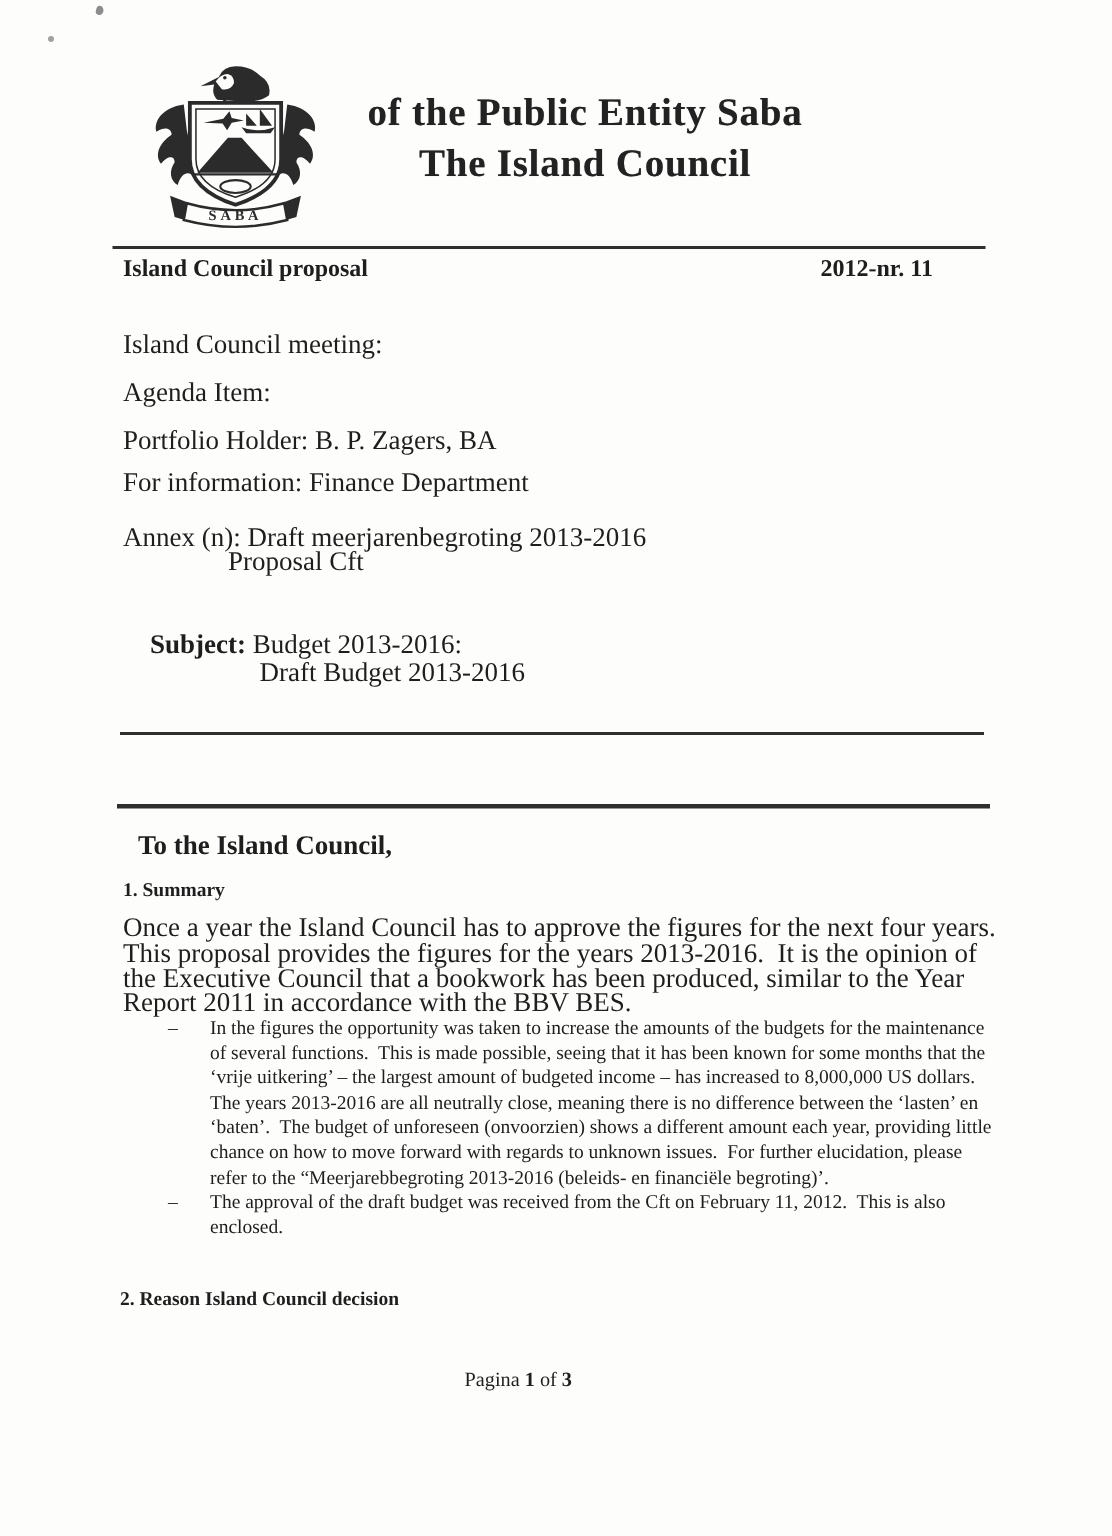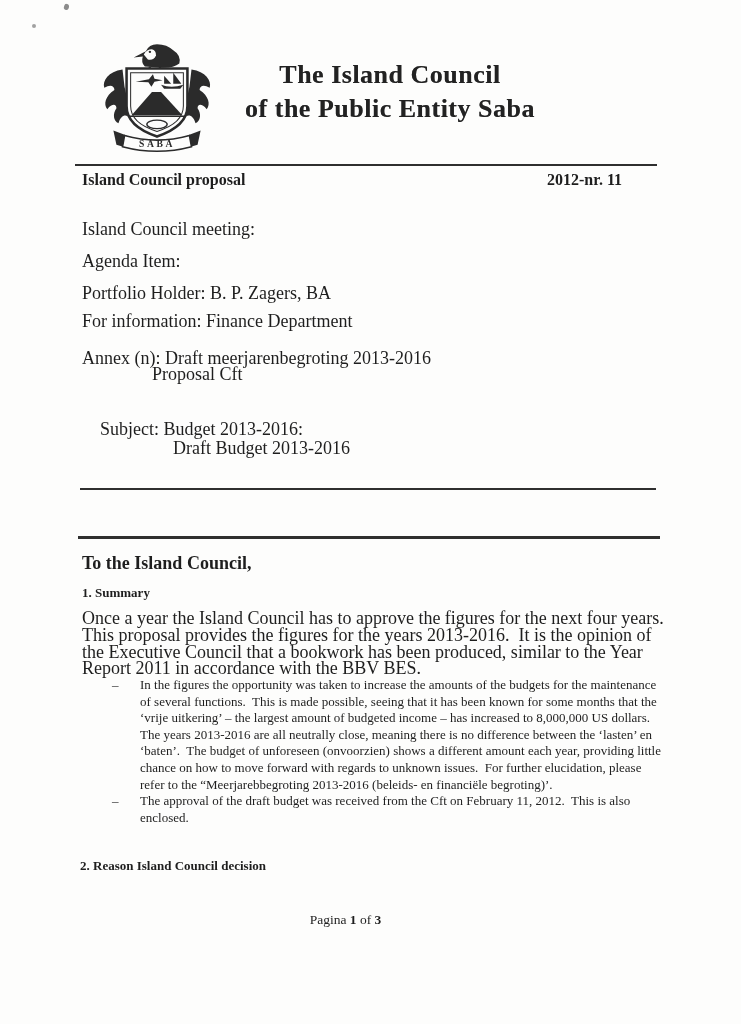--- a/index.html
+++ b/index.html
@@ -40,27 +40,27 @@
 
   .line{font-size:18px;line-height:16px;white-space:pre-wrap;}
   .meta-meeting{left:82px;top:221px;}
   .meta-agenda{left:82px;top:253px;}
   .meta-portfolio{left:82px;top:285px;}
   .meta-info{left:82px;top:313px;}
   .meta-annex{left:82px;top:350px;}
   .meta-approval{left:152px;top:366px;}
 
   .subject-line{left:82px;top:405px;}
-  .subject-line .b{font-weight:normal;}
+  .subject-line .b{font-weight:bold;}
   .draft-line{left:173px;top:440px;}
 
   .proposal-line{left:82px;top:505px;}
   .proposal-line .i{font-style:italic;}
 
-  .salutation{left:82px;top:555px;font-weight:bold;}
+  .salutation{left:92px;top:555px;font-weight:bold;}
   .sec-heading{font-size:13px;font-weight:bold;}
   .s1{left:82px;top:585px;}
   .s2{left:80px;top:858px;}
 
   .para{left:82px;top:610px;width:588px;line-height:16.8px;}
 
   .bullets{left:112px;top:677px;width:552px;}
   .bullet-row{display:flex;font-size:13px;line-height:16.6px;}
   .bullet-dash{width:28px;flex:0 0 28px;}
   .bullet-text{flex:1;white-space:pre-wrap;}
@@ -123,22 +123,22 @@
 
     <g>
       <path class="ink" d="M40,92 L27,87 L30,101 L40,104 Z"></path>
       <path class="ink" d="M100,92 L113,87 L110,101 L100,104 Z"></path>
       <path class="paper" stroke="#2b2b2b" stroke-width="1.6" d="M38,92 Q70,101 102,92 L104,103 Q70,112 36,103 Z"></path>
       <text x="70" y="103" text-anchor="middle" font-size="9.5" font-weight="bold" letter-spacing="2.5" fill="#2b2b2b" font-family="Liberation Serif, serif">SABA</text>
     </g>
   </svg>
 
   <div class="abs doc-title">
+    <div>of the Public Entity Saba</div>
     <div>The Island Council</div>
-    <div>of the Public Entity Saba</div>
   </div>
 
   <div class="abs rule rule1"></div>
 
   <div class="abs header-row">
     <span>Island Council proposal</span>
     <span>2012-nr. 11</span>
   </div>
 
   <div class="abs line meta-meeting">Island Council meeting:</div>

